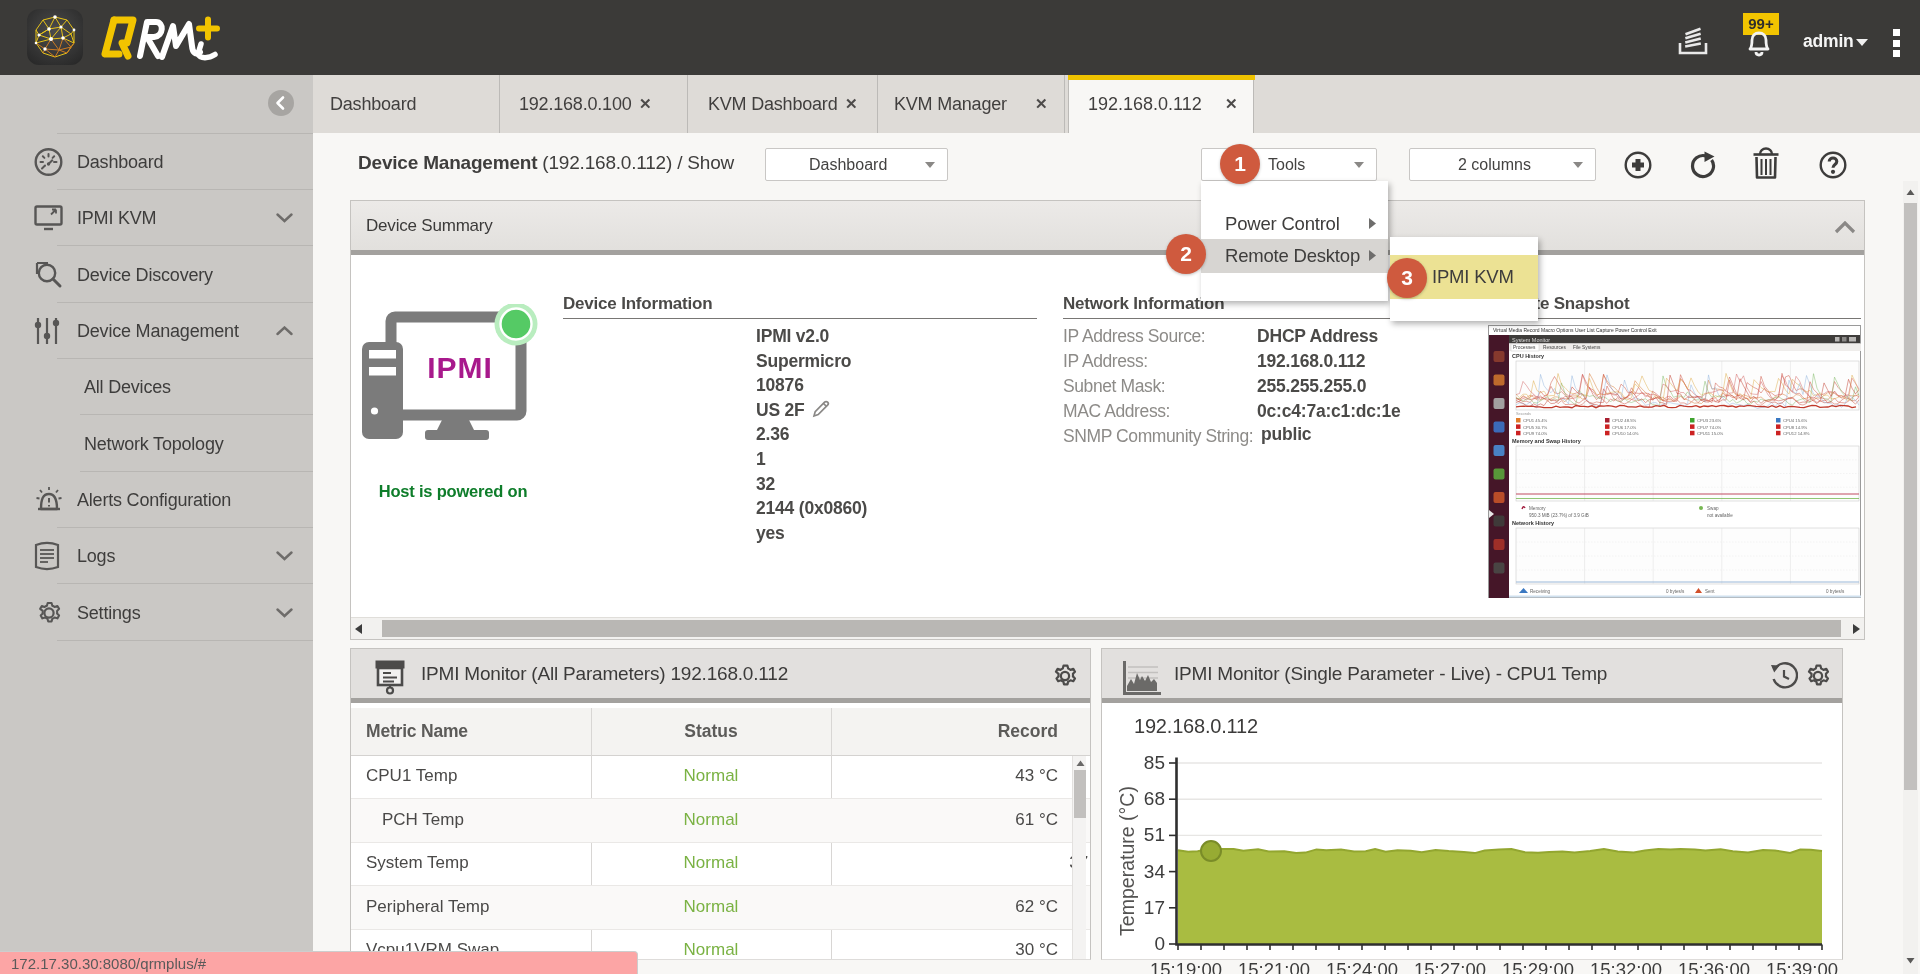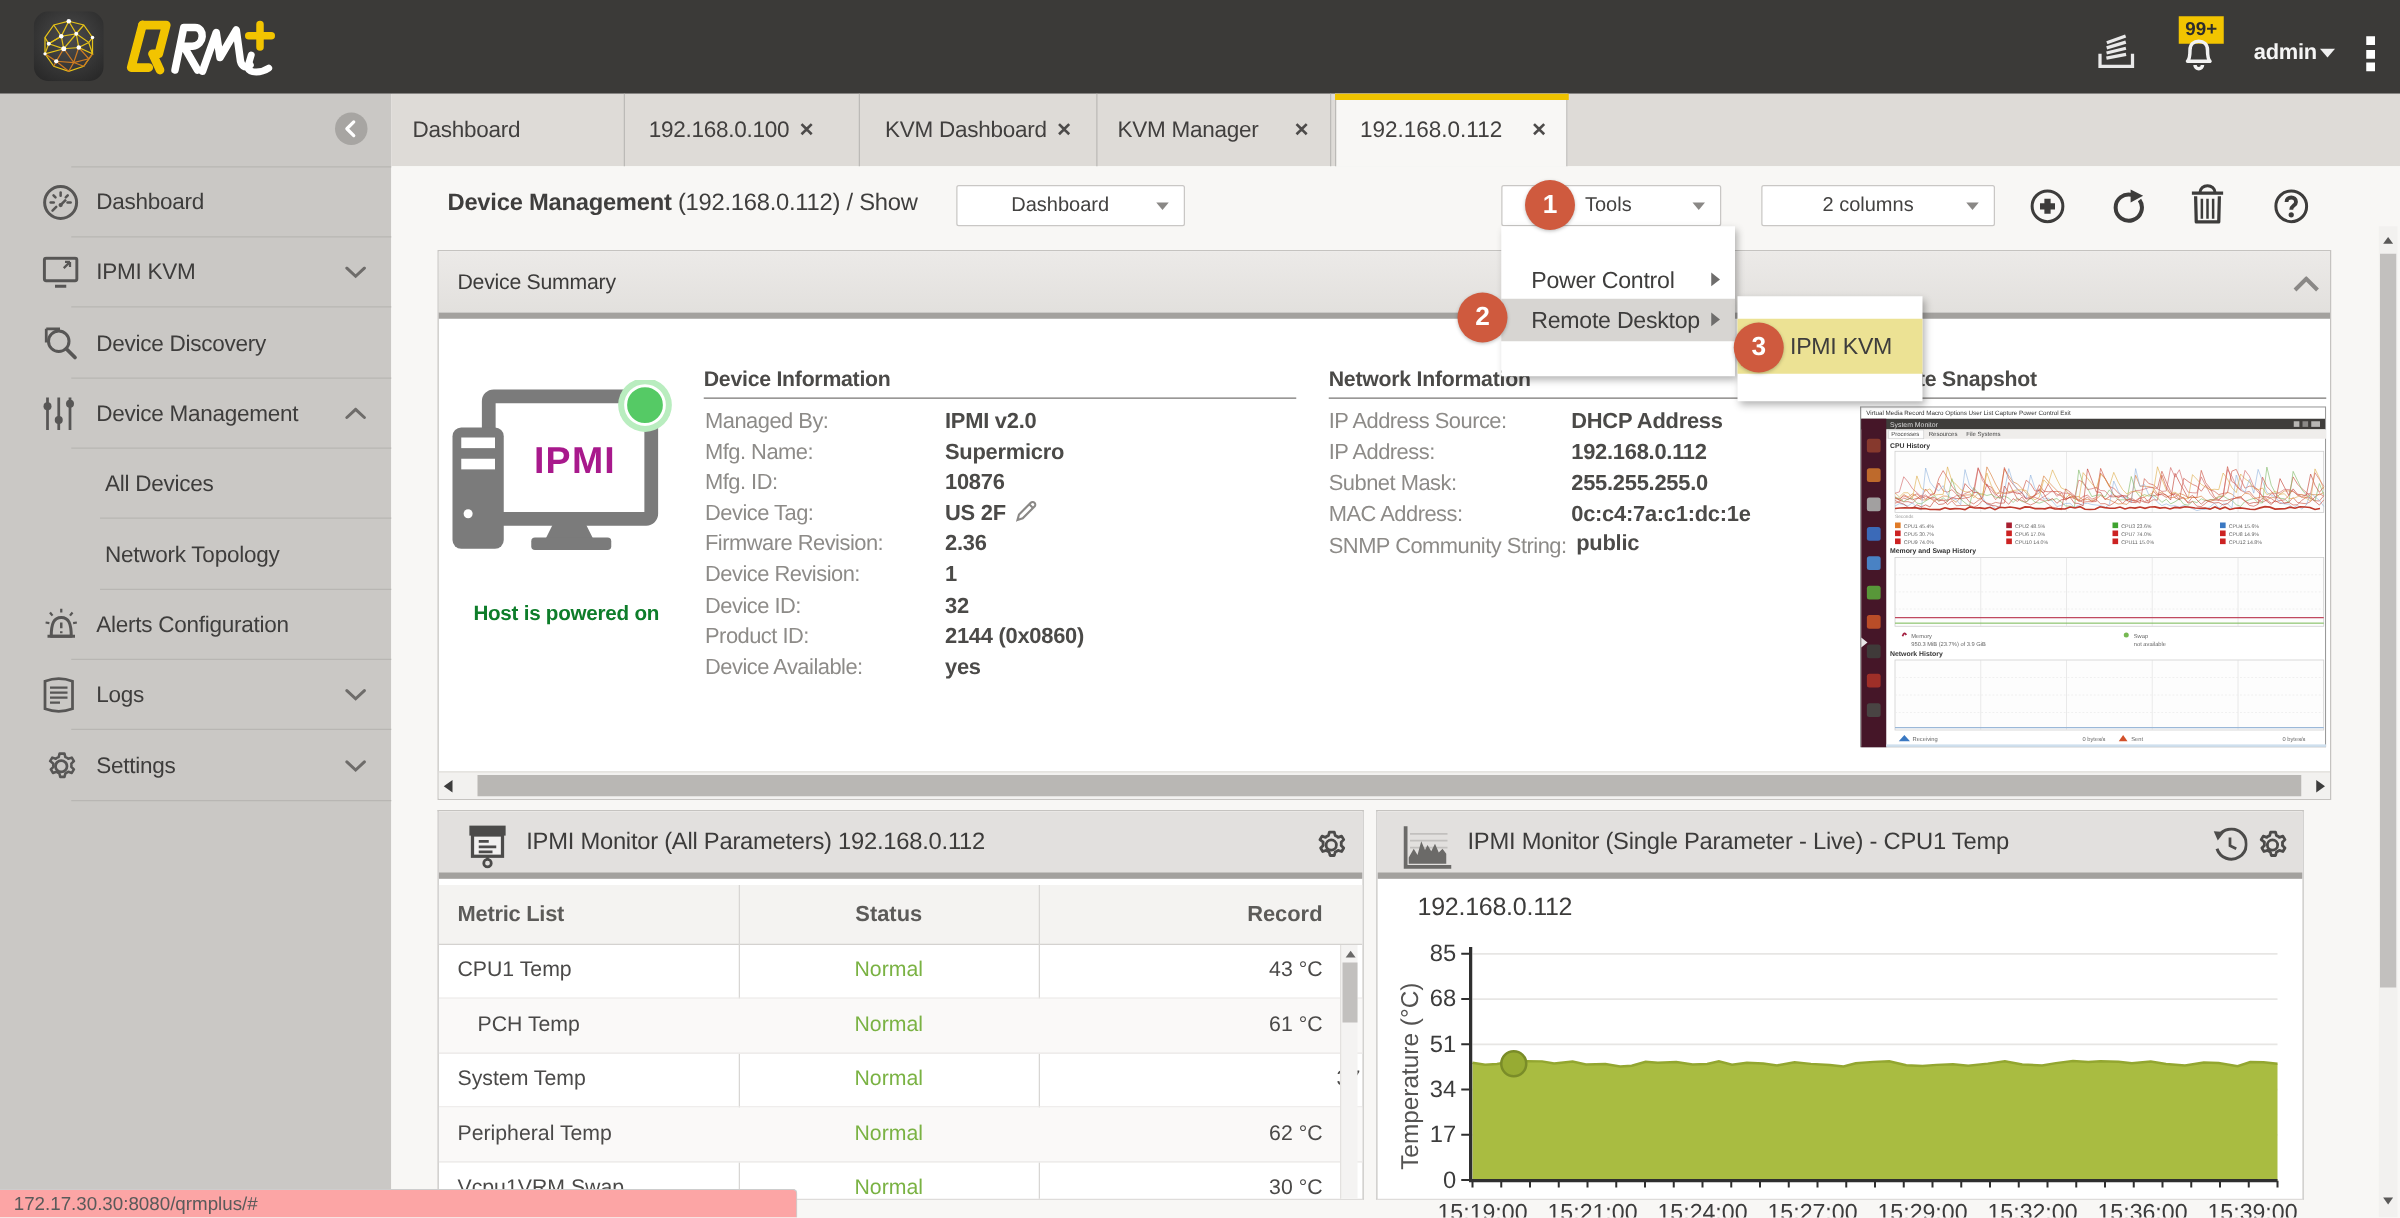--- a/index.html
+++ b/index.html
@@ -286,21 +286,20 @@
   <rect x="13" y="63" width="27" height="8.5" fill="#fff"></rect>
   <circle cx="18.5" cy="107" r="3.6" fill="#fff"></circle>
   <text x="104" y="74" font-family="Liberation Sans,sans-serif" font-size="30" font-weight="bold" fill="#a8198c" text-anchor="middle" letter-spacing="1">IPMI</text>
   <circle cx="160" cy="20" r="21.5" fill="#b9edbf"></circle>
   <circle cx="160" cy="20" r="15.5" fill="#55ca65" stroke="#ffffff" stroke-width="2.4"></circle>
  </svg>
  <div class="abs" style="left:22px;top:281px;width:160px;text-align:center;font-size:16.5px;font-weight:bold;color:#0e7d2a;letter-spacing:-0.2px;">Host is powered on</div>
 
  <div class="abs sh" style="left:212px;top:93px;">Device Information</div>
  <div class="abs" style="left:212px;top:117px;width:474px;height:1px;background:#787674;"></div>
- <div class="abs lbl" style="left:213px;top:123px;line-height:24.6px;">Managed By:<br>Mfg. Name:<br>Mfg. ID:<br>Device Tag:<br>Firmware Revision:<br>Device Revision:<br>Device ID:<br>Product ID:<br>Device Available:</div>
  <div class="abs val" style="left:405px;top:123px;line-height:24.6px;">IPMI v2.0<br>Supermicro<br>10876<br>US 2F<svg style="margin-left:6px;margin-bottom:-3px" width="20" height="20" viewBox="0 0 20 20">
         <path d="M3,17 L4.2,12.6 L13.6,3.2 C14.4,2.4 15.8,2.4 16.6,3.2 C17.4,4 17.4,5.4 16.6,6.2 L7.2,15.6 L3,17 Z" fill="none" stroke="#8a8886" stroke-width="1.7"></path>
         <path d="M12.4,4.4 L15.4,7.4" stroke="#8a8886" stroke-width="1.5"></path>
       </svg><br>2.36<br>1<br>32<br>2144 (0x0860)<br>yes</div>
 
  <div class="abs sh" style="left:712px;top:93px;">Network Information</div>
  <div class="abs" style="left:712px;top:117px;width:398px;height:1px;background:#787674;"></div>
  <div class="abs lbl" style="left:712px;top:123px;line-height:25px;">IP Address Source:<br>IP Address:<br>Subnet Mask:<br>MAC Address:<br>SNMP Community String:</div>
  <div class="abs val" style="left:906px;top:123px;line-height:25px;">DHCP Address<br>192.168.0.112<br>255.255.255.0<br>0c:c4:7a:c1:dc:1e</div>
  <div class="abs val" style="left:910px;top:223px;">public</div>
@@ -431,21 +430,21 @@
    <path d="M18,26 L18,29" stroke="#4c4b4a" stroke-width="2"></path>
    <circle cx="18" cy="31.5" r="3" fill="none" stroke="#4c4b4a" stroke-width="2.2"></circle>
   </svg>
   <div class="pt" style="left:70px;font-size:19px;">IPMI Monitor (All Parameters) 192.168.0.112</div>
   <svg class="abs gearsvg" style="right:11px;top:13px" width="28" height="28" viewBox="0 0 30 30">
         <path d="M15,4 l2.6,0 l0.8,3 a8.5,8.5 0 0 1 2.5,1.4 l3-1 l1.8,3 l-2.2,2.2 a8.5,8.5 0 0 1 0,2.8 l2.2,2.2 l-1.8,3 l-3-1 a8.5,8.5 0 0 1 -2.5,1.4 l-0.8,3 l-3.6,0 l-0.8,-3 a8.5,8.5 0 0 1 -2.5,-1.4 l-3,1 l-1.8,-3 l2.2,-2.2 a8.5,8.5 0 0 1 0,-2.8 L5.3,10.4 l1.8,-3 l3,1 a8.5,8.5 0 0 1 2.5,-1.4 l0.8,-3 Z" stroke="#4c4b4a" stroke-width="2.4" fill="none" stroke-linejoin="round"></path>
         <circle cx="15" cy="15" r="4.4" stroke="#4c4b4a" stroke-width="2.4" fill="none"></circle>
       </svg>
  </div>
  <div class="abs" style="left:0;top:59px;width:739px;height:48px;background:#f4f3f1;border-bottom:1px solid #d4d2d0;">
-  <div class="abs" style="left:15px;top:13px;font-size:17.5px;font-weight:bold;color:#5c5b59;letter-spacing:-0.2px;">Metric List</div>
+  <div class="abs" style="left:15px;top:13px;font-size:17.5px;font-weight:bold;color:#5c5b59;letter-spacing:-0.2px;">Metric Name</div>
   <div class="abs" style="left:240px;top:13px;width:240px;text-align:center;font-size:17.5px;font-weight:bold;color:#5c5b59;">Status</div>
   <div class="abs" style="left:480px;top:13px;width:227px;text-align:right;font-size:17.5px;font-weight:bold;color:#5c5b59;">Record</div>
  </div>
  <div class="abs" style="left:240px;top:59px;width:1px;height:252px;background:#d8d6d4;"></div>
  <div class="abs" style="left:480px;top:59px;width:1px;height:252px;background:#d8d6d4;"></div>
  <div class="abs" style="left:0;top:107px;width:739px;height:43px;border-bottom:1px solid #eae8e6;">
   <div class="abs" style="left:15px;top:10px;font-size:17px;color:#4a4948;">CPU1 Temp</div>
   <div class="abs" style="left:240px;top:10px;width:240px;text-align:center;font-size:17px;color:#7ab243;">Normal</div>
   <div class="abs" style="left:480px;top:10px;width:227px;text-align:right;font-size:17px;color:#4a4948;">43 °C</div>
  </div>

